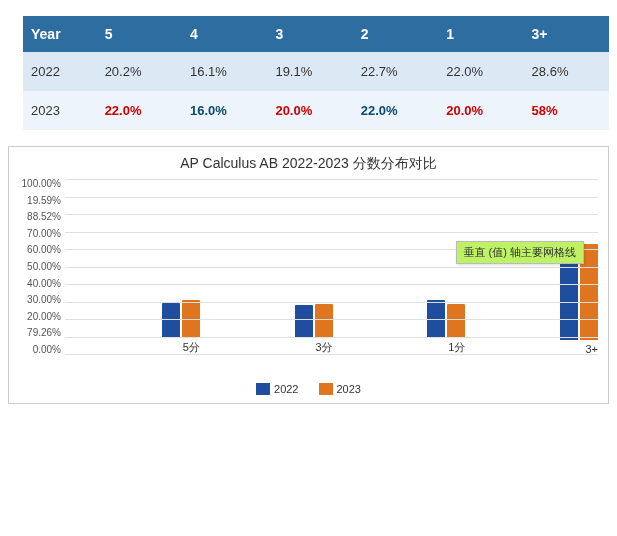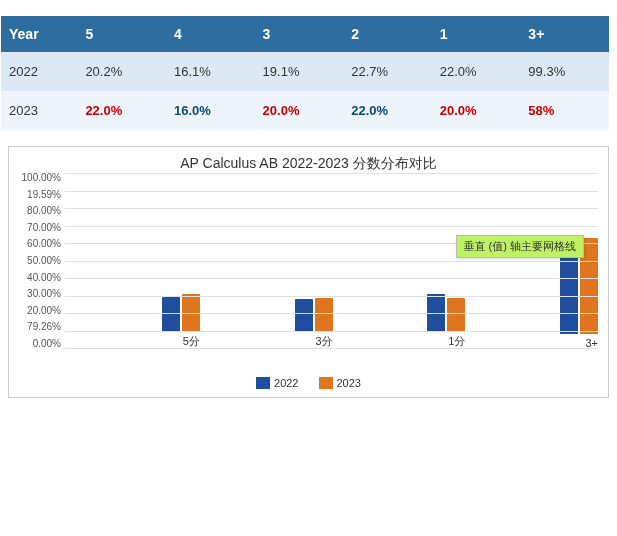--- a/index.html
+++ b/index.html
@@ -10,21 +10,21 @@
       font-size: 13px;
       color: #333;
     }
     .page-title {
       font-size: 16px;
       font-weight: bold;
       padding: 10px 12px 6px 12px;
       color: #222;
     }
     .table-section {
-      padding: 0 8px 8px 1px;
+      padding: 0 8px 8px 23px;
     }
     table {
       width: 100%;
       border-collapse: collapse;
     }
     thead tr {
       background-color: #2e6da0;
       color: #fff;
     }
     thead th {
@@ -50,20 +50,21 @@
       border: 1px solid #ccc;
       margin: 8px;
       padding: 8px 10px;
       background: #fff;
       position: relative;
     }
     .chart-title {
       text-align: center;
       font-size: 14px;
       color: #333;
+      margin-bottom: 6px;
     }
     .chart-area {
       position: relative;
       height: 200px;
       display: flex;
       align-items: flex-end;
       padding-left: 48px;
       padding-bottom: 24px;
       padding-top: 0;
     }
@@ -178,21 +179,21 @@
         </tr>
     </thead>
     <tbody id="table-body">
     <tr>
           <td>2022</td>
           <td>20.2%</td>
           <td>16.1%</td>
           <td>19.1%</td>
           <td>22.7%</td>
           <td>22.0%</td>
-          <td>99.3%</td>
+          <td>28.6%</td>
         </tr>
         <tr>
           <td>2023</td>
           <td class="red">22.0%</td>
           <td class="green">16.0%</td>
           <td class="red">20.0%</td>
           <td class="green">22.0%</td>
           <td class="red">20.0%</td>
           <td class="red">58%</td>
         </tr>
@@ -201,21 +202,21 @@
 </div>
 
 <div class="chart-section">
   <div class="chart-title">
     <span id="chart-title-text">AP Calculus AB 2022-2023 分数分布对比</span>
   </div>
   <div class="chart-area">
     <div class="y-axis" id="y-axis">
         <span>100.00%</span>
         <span>19.59%</span>
-        <span>80.00%</span>
+        <span>88.52%</span>
         <span>70.00%</span>
         <span>60.00%</span>
         <span>50.00%</span>
         <span>40.00%</span>
         <span>30.00%</span>
         <span>20.00%</span>
         <span>79.26%</span>
         <span>0.00%</span>
       </div>
     <div class="grid-lines" id="grid-lines">

